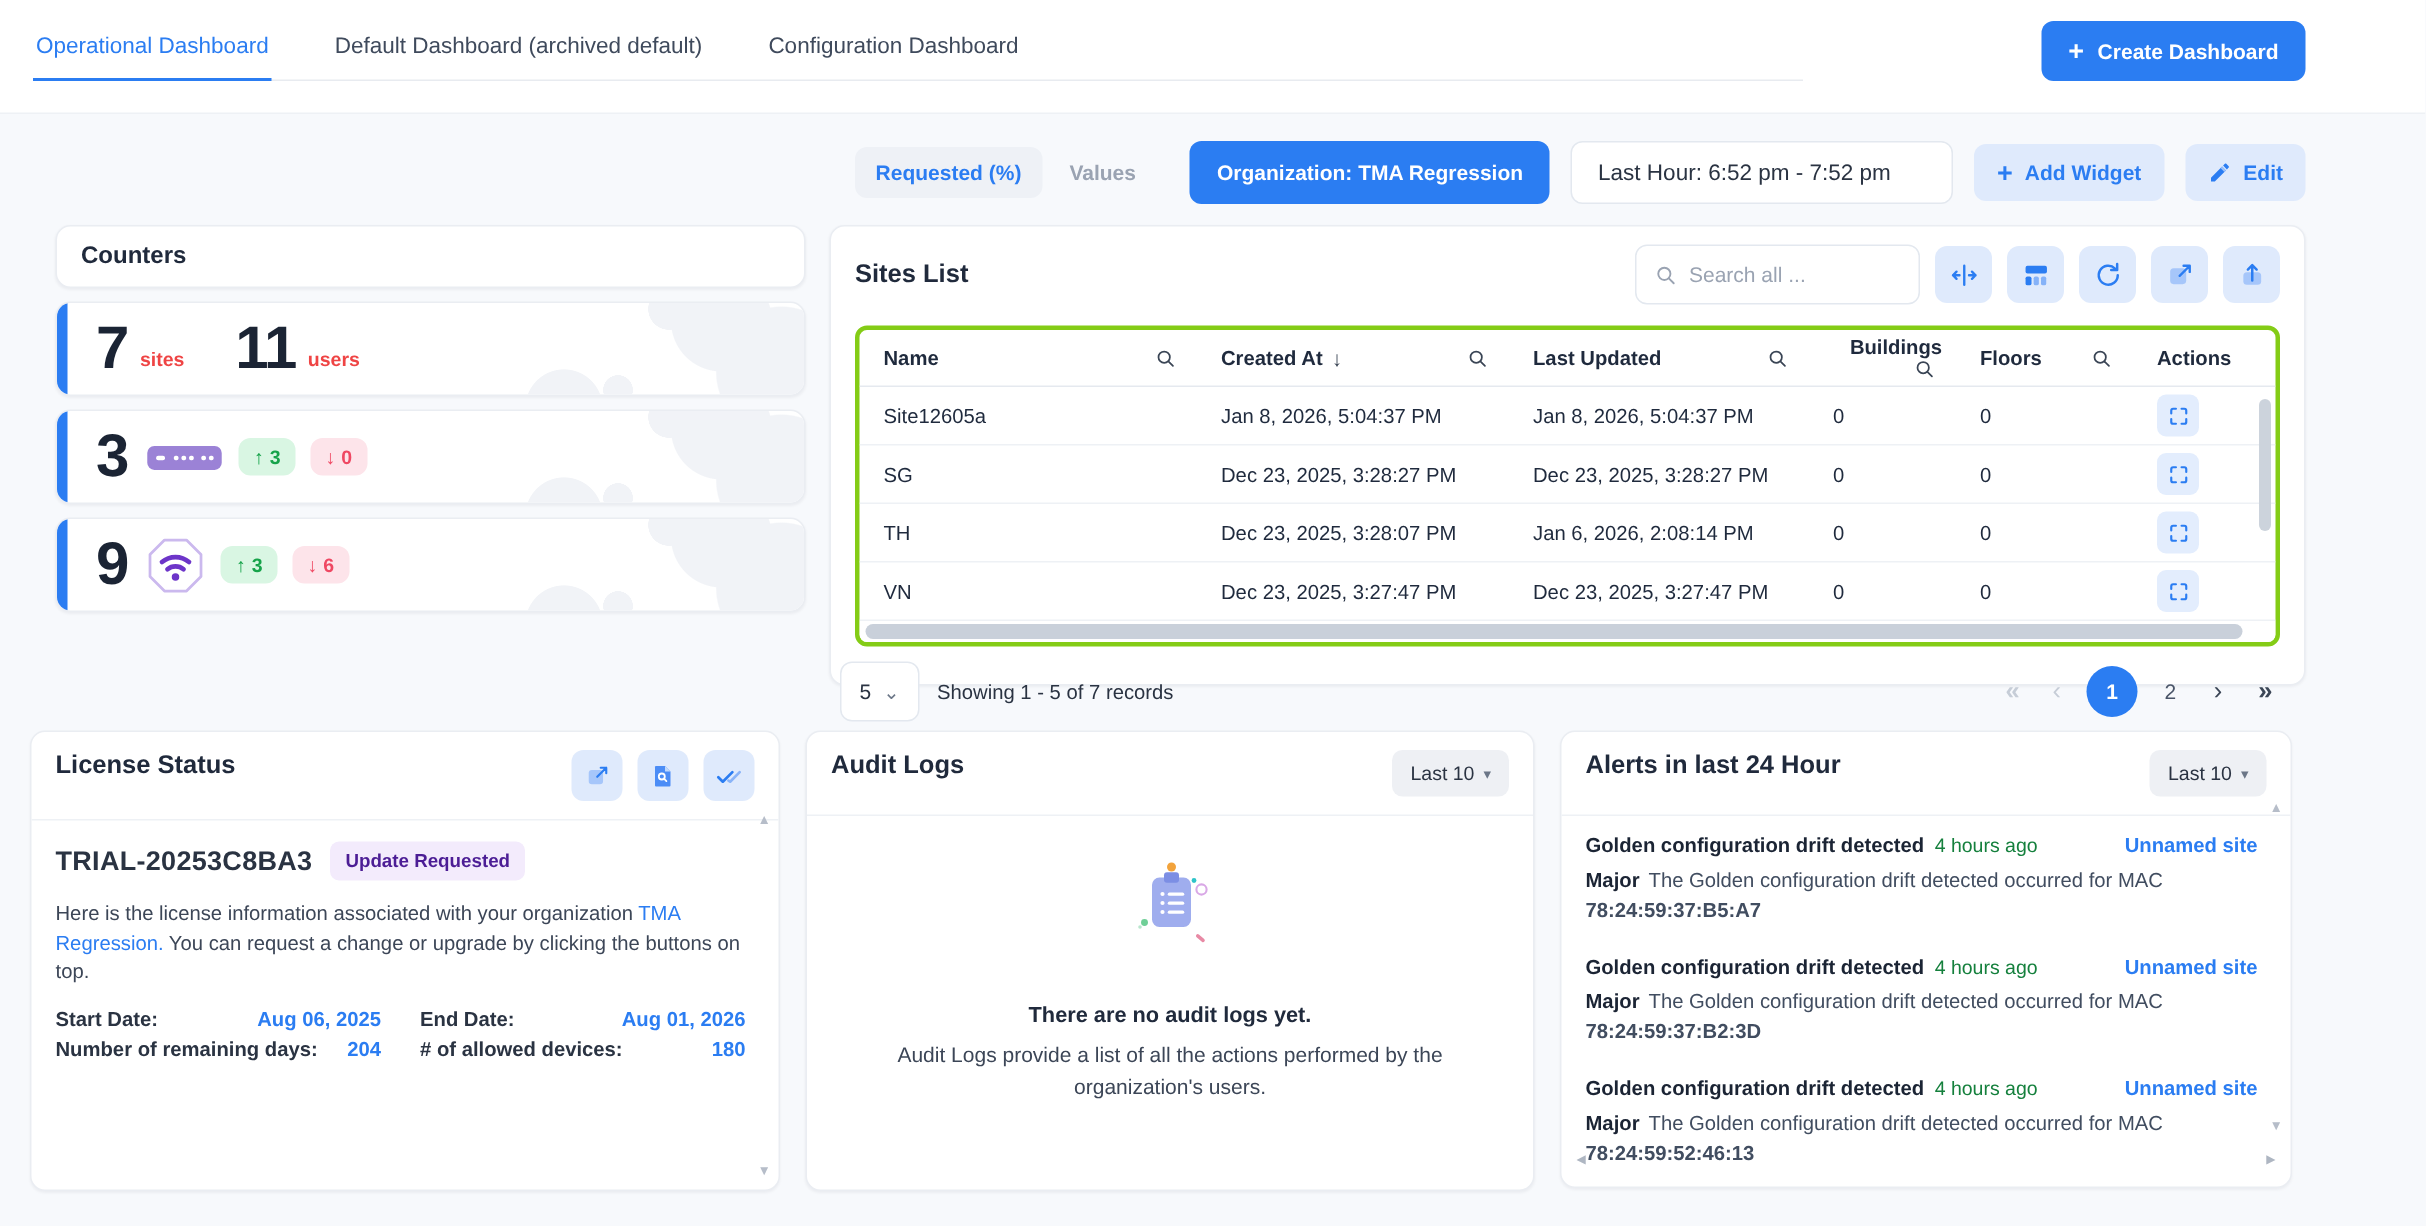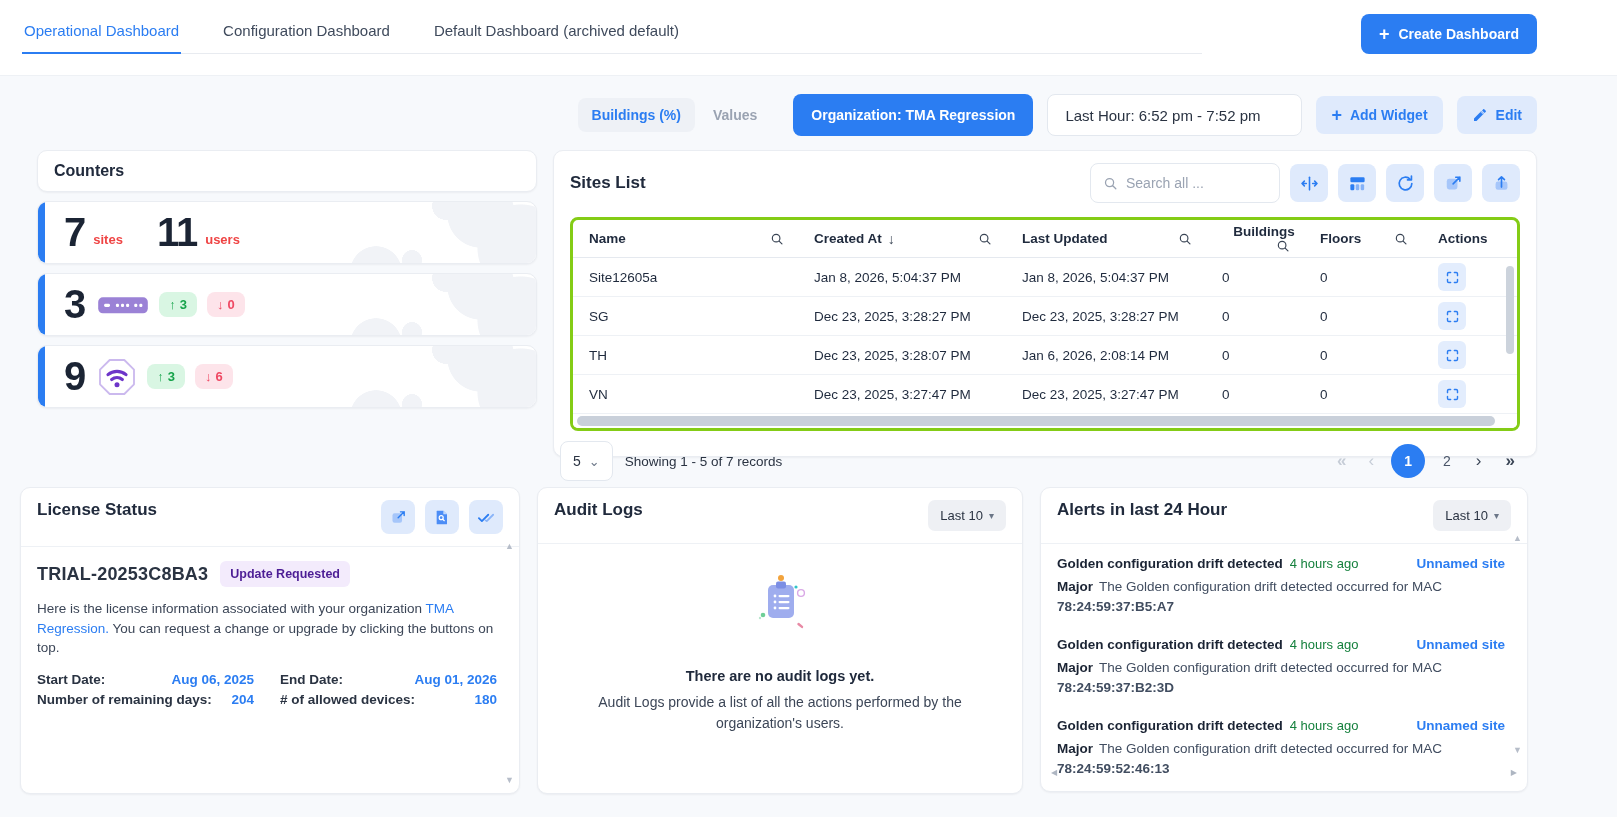--- a/index.html
+++ b/index.html
@@ -120,32 +120,32 @@
   .alert-sev { font-weight:bold; color:#1b2434; margin-right:6px; }
   .alert-mac { display:block;font-weight:bold; }
   .alerts-hscroll { position:absolute; bottom:14px; left:10px; right:10px; display:flex; justify-content:space-between; }
 </style>
 </head>
 <body>
 
 <div class="topbar">
   <div class="tabs-strip">
     <div class="tab active">Operational Dashboard</div>
+    <div class="tab">Default Dashboard (archived default)</div>
     <div class="tab">Configuration Dashboard</div>
-    <div class="tab">Default Dashboard (archived default)</div>
   </div>
   <button class="btn-primary">
     <span class="plus-glyph">+</span>
     <span>Create Dashboard</span>
   </button>
 </div>
 
 <div class="toolbar">
   <div class="toggle-group">
-    <div class="toggle active">Buildings (%)</div>
+    <div class="toggle active">Requested (%)</div>
     <div class="toggle inactive">Values</div>
   </div>
   <button class="btn-primary" style="height:42px;">
     <span>Organization: TMA Regression</span>
   </button>
   <div class="time-range">
     <span>Last Hour: 6:52 pm - 7:52 pm</span>
   </div>
   <button class="btn-soft">
     <span class="plus-glyph">+</span>

